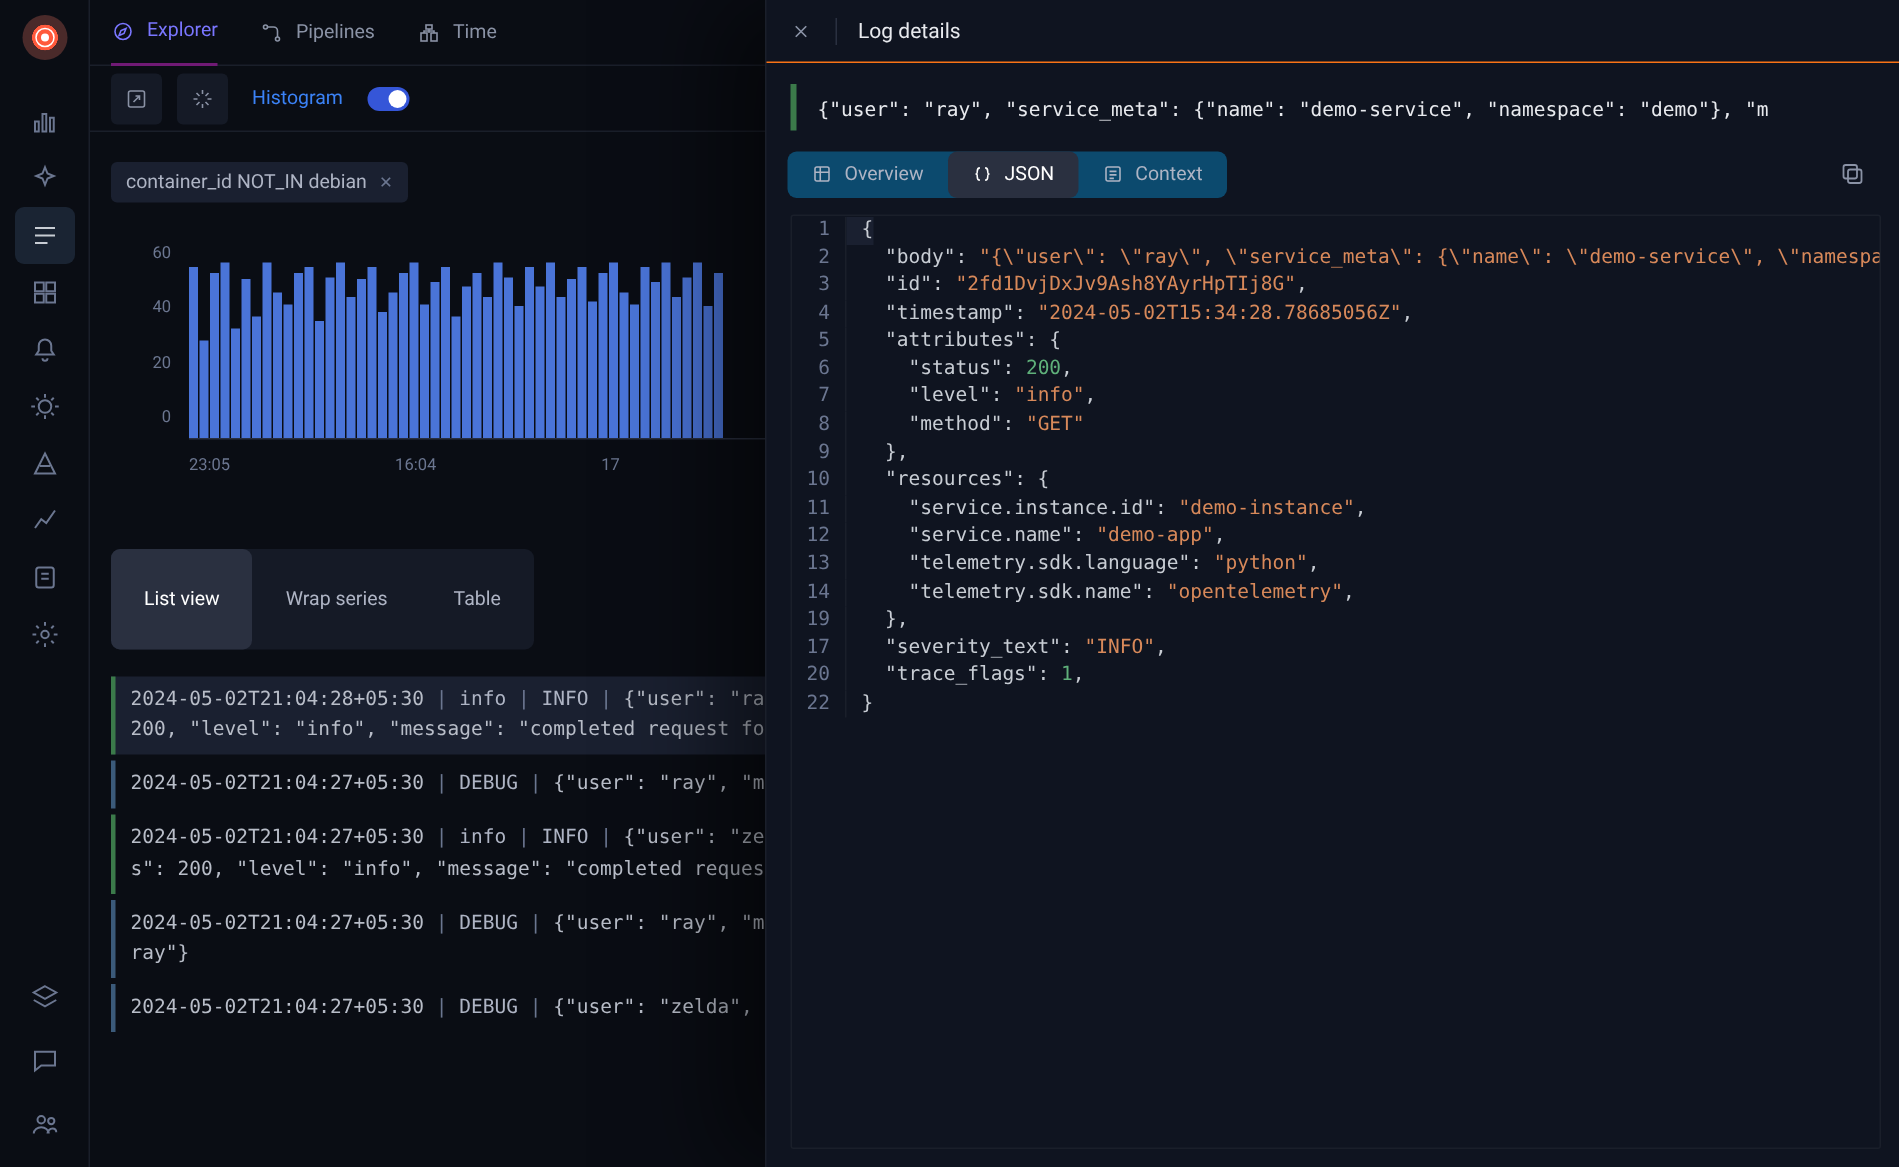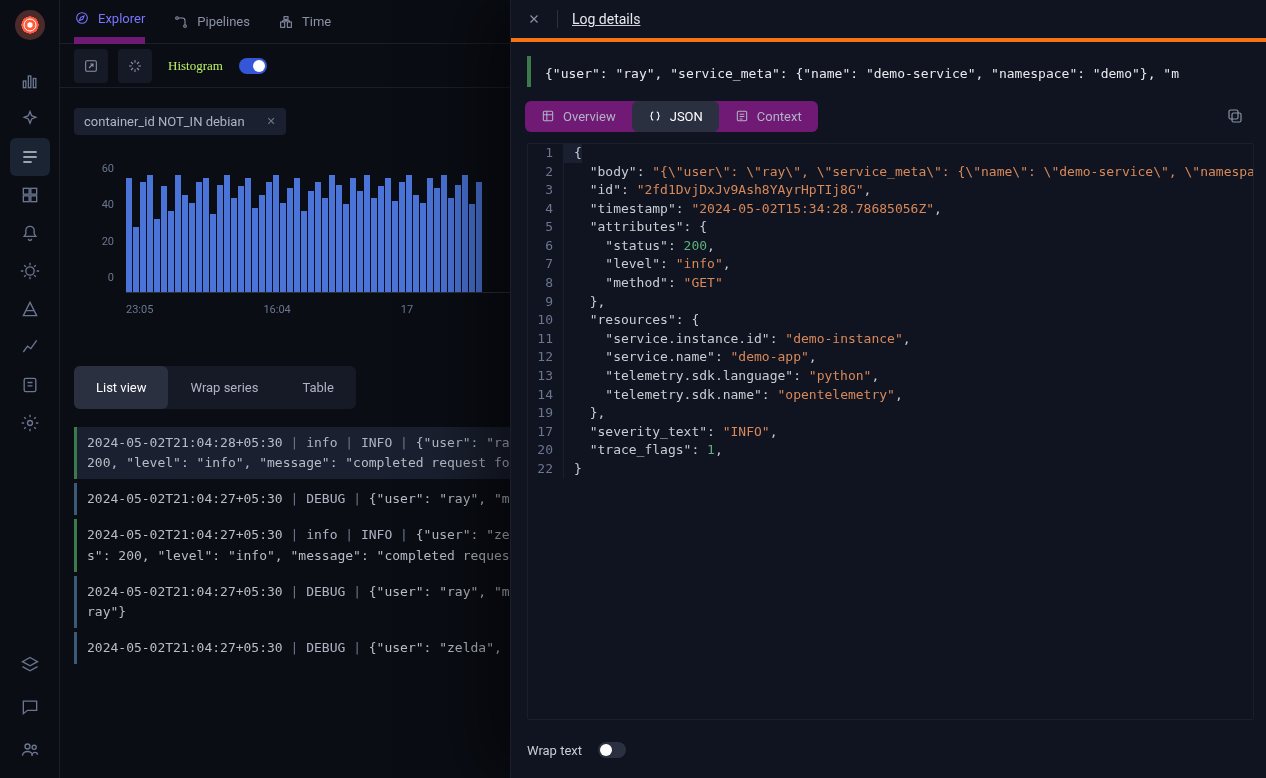--- a/index.html
+++ b/index.html
@@ -33,78 +33,78 @@
     .rail-icon.active svg { stroke:#c8cdd4; }
     .rail-spacer { flex:1; }
     .rail-bottom { display:flex; flex-direction:column; gap:4px; padding-bottom:10px; }
 
     
     .main { flex:1; display:flex; flex-direction:column; min-width:0; }
 
     
     .tabs { height:44px; display:flex; align-items:center; padding:0 14px; border-bottom:1px solid #1a1f2a; gap:28px; }
     .tab { display:flex; align-items:center; gap:8px; color:#8a92a5; height:44px; cursor:pointer; }
-    .tab.active { color:#7a76ff; border-bottom:7px solid #701a75; }
+    .tab.active { color:#7a76ff; border-bottom:2px solid #701a75; }
     .tab svg { width:16px; height:16px; stroke:currentColor; fill:none; stroke-width:1.6; }
 
     
     .toolbar { height:44px; display:flex; align-items:center; padding:0 14px; gap:10px; border-bottom:1px solid #1a1f2a; }
     .sq-btn { width:34px; height:34px; border-radius:4px; background:#151a26; display:flex; align-items:center; justify-content:center; cursor:pointer;}
     .sq-btn svg { width:16px; height:16px; stroke:#8a92a5; fill:none; stroke-width:1.6; }
-    .histogram-label { color:#bef264; margin-left:6px;font-family:Liberation Serif, serif; }
+    .histogram-label { color:#3b82f6; margin-left:6px; }
     .toggle { width:28px; height:16px; background:#3556d8; border-radius:10px; position:relative; cursor:pointer; margin-left:6px;}
     .toggle::after { content:""; position:absolute; right:2px; top:2px; width:12px; height:12px; background:#fff; border-radius:50%; }
 
     
     .content { flex:1; overflow:hidden; padding:20px 14px 0 14px; display:flex; flex-direction:column; min-height:0; }
 
     
-    .chip { display:inline-flex; align-items:center; gap:22px; background:#1a2030; border-radius:4px; padding:6px 10px; font-size:13px; color:#aeb4c4; width:fit-content;}
+    .chip { display:inline-flex; align-items:center; gap:8px; background:#1a2030; border-radius:4px; padding:6px 10px; font-size:13px; color:#aeb4c4; width:fit-content;}
     .chip .x { color:#6b7690; cursor:pointer; font-size:11px;}
 
     
     .chart-wrap { margin-top:28px; position:relative; height:175px; }
     .y-axis { position:absolute; left:0; top:0; height:120px; display:flex; flex-direction:column; justify-content:space-between; text-align:right; width:40px; color:#6b7690; font-size:11px; }
     .y-axis div { line-height:1; }
     .bars { position:absolute; left:52px; right:0; top:0; height:130px; display:flex; align-items:flex-end; gap:1px; border-bottom:1px solid #2a3040;}
     .bar { width:6px; background:#4a74d8; }
     .x-axis { position:absolute; left:52px; right:0; top:140px; display:flex; gap:110px; color:#6b7690; font-size:11px;}
 
     
     .segments { display:flex; background:#151a26; border-radius:6px; width:fit-content; margin-top:28px;}
-    .segment { padding:14px 22px; color:#aeb4c4; cursor:pointer; border-radius:6px;}
+    .segment { padding:26px 22px; color:#aeb4c4; cursor:pointer; border-radius:6px;}
     .segment.active { background:#2a3040; color:#fff;}
 
     
     .log-list { margin-top:14px; flex:1; overflow-y:auto; font-family: ui-monospace, SFMono-Regular, Menlo, monospace; font-size:13px; line-height:1.55; }
     .log-item { border-left:3px solid #3b7a4a; padding:6px 8px 6px 10px; margin:4px 0; white-space:normal; word-break:break-all; color:#b8bdc8;}
     .log-item.highlight { background:#1a2030; }
     .log-item.debug { border-left-color:#3b5a7a; }
     .sep { color:#6b7690; }
     .tag-level { color:#aeb4c4; }
 
     
     .panel {
       position:absolute;
       top:0; right:0; bottom:0;
       width:756px;
       background:#0f1420;
       border-left:1px solid #1a1f2a;
       display:flex; flex-direction:column;
       box-shadow:-30px 0 60px rgba(0,0,0,0.5);
     }
-    .panel-header { height:42px; display:flex; align-items:center; padding:0 14px; gap:14px; border-bottom:4px solid #f97316;text-decoration:underline; }
+    .panel-header { height:42px; display:flex; align-items:center; padding:0 14px; gap:14px; border-bottom:1px solid #f97316; }
     .panel-header .close { width:18px; height:18px; display:flex; align-items:center; justify-content:center; cursor:pointer; color:#8a92a5;}
     .panel-header .divider { width:1px; height:18px; background:#2a3040;}
     .panel-title { color:#e8eaee; font-size:14px; }
 
     .panel-summary { padding:10px 14px 6px 14px; font-family: ui-monospace, SFMono-Regular, Menlo, monospace; font-size:13px; color:#e8eaee; border-left:4px solid #3b7a4a; margin:14px 10px 2px 16px; white-space:nowrap; overflow:hidden;}
 
     .panel-tabs-row { display:flex; align-items:center; padding:10px 14px; gap:10px; }
-    .panel-tabs { display:flex; background:#701a75; border-radius:6px;}
+    .panel-tabs { display:flex; background:#0c4a6e; border-radius:6px;}
     .panel-tab { display:flex; align-items:center; gap:8px; padding:8px 16px; color:#aeb4c4; cursor:pointer; border-radius:6px;}
     .panel-tab.active { background:#2a3040; color:#fff; }
     .panel-tab svg { width:14px; height:14px; stroke:currentColor; fill:none; stroke-width:1.8;}
     .copy-btn { margin-left:auto; width:34px; height:34px; display:flex; align-items:center; justify-content:center; cursor:pointer; border-radius:4px;}
     .copy-btn svg{width:18px;height:18px;stroke:#8a92a5;fill:none;stroke-width:1.6;}
 
     
     .code-wrap { flex:1; margin:0 12px 12px 16px; border:1px solid #1a1f2a; border-radius:2px; overflow:auto; font-family: ui-monospace, SFMono-Regular, Menlo, monospace; font-size:13px; line-height:1.43; }
     .code-line { display:flex; }
     .gutter { width:36px; text-align:right; padding-right:10px; color:#6b7690; user-select:none; flex-shrink:0; border-right:1px solid #1a1f2a;}
@@ -459,18 +459,14 @@
         <div class="code-line">
           <div class="gutter">20</div>
           <div class="code"><span class="tok-pun">  </span><span class="tok-key">"trace_flags"</span><span class="tok-pun">: </span><span class="tok-num">1</span><span class="tok-pun">,</span></div>
         </div>
         <div class="code-line">
           <div class="gutter">22</div>
           <div class="code"><span class="tok-pun">}</span></div>
         </div>
       </div>
 
-    <div class="panel-footer">
-      <span>Wrap text</span>
-      <div class="toggle off"></div>
-    </div>
   </div>
 </div>
 
 </body></html>

